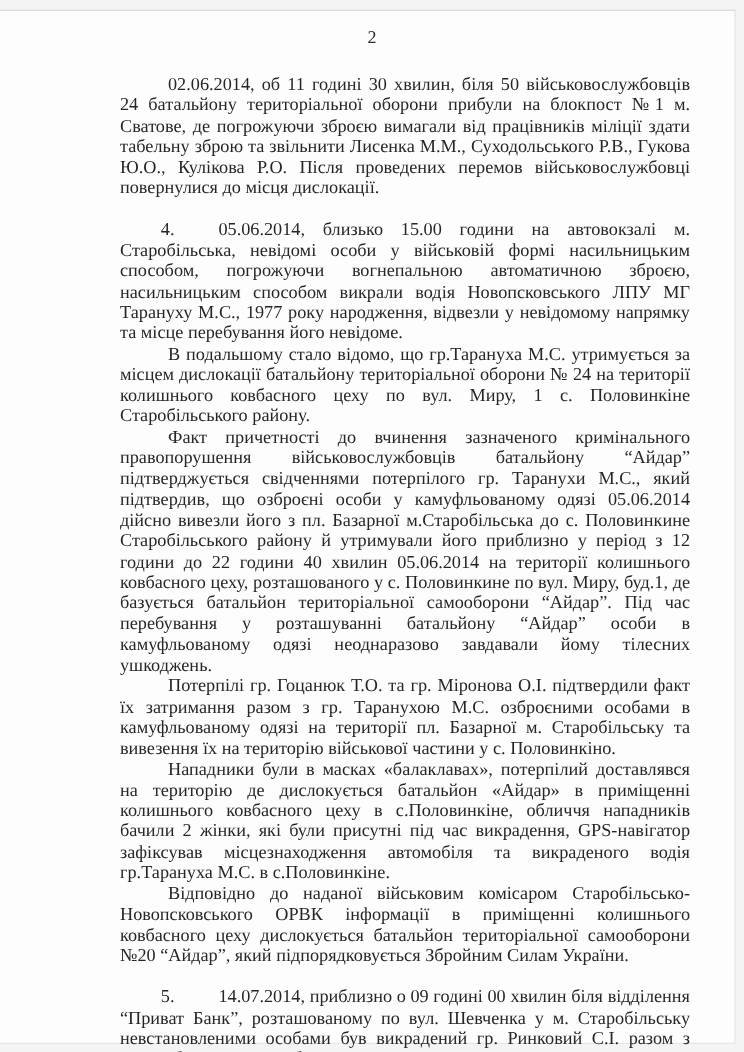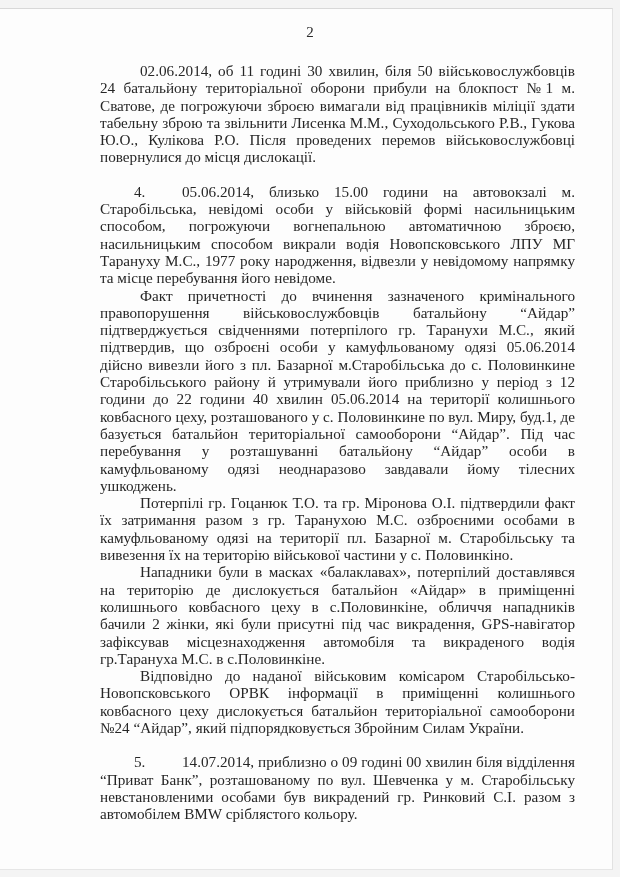--- a/index.html
+++ b/index.html
@@ -69,24 +69,25 @@
 <div class="content">
 
   <section>
     <p class="para">02.06.2014, об 11 годині 30 хвилин, біля 50 військовослужбовців 24 батальйону територіальної оборони прибули на блокпост №1 м. Сватове, де погрожуючи зброєю вимагали від працівників міліції здати табельну зброю та звільнити Лисенка М.М., Суходольського Р.В., Гукова Ю.О., Кулікова Р.О. Після проведених перемов військовослужбовці повернулися до місця дислокації.</p>
   </section>
 
   <div class="gap-lg"></div>
 
   <section>
     <p class="para numbered"><span class="num">4.</span><span>05.06.2014, близько 15.00 години на автовокзалі м. Старобільська, невідомі особи у військовій формі насильницьким способом, погрожуючи вогнепальною автоматичною зброєю, насильницьким способом викрали водія Новопсковського ЛПУ МГ Тарануху М.С., 1977 року народження, відвезли у невідомому напрямку та місце перебування його невідоме.</span></p>
+    <p class="para">В подальшому стало відомо, що гр.Тарануха М.С. утримується за місцем дислокації батальйону територіальної оборони № 24 на території колишнього ковбасного цеху по вул. Миру, 1 с. Половинкіне Старобільського району.</p>
     <p class="para">Факт причетності до вчинення зазначеного кримінального правопорушення військовослужбовців батальйону “Айдар” підтверджується свідченнями потерпілого гр. Таранухи М.С., який підтвердив, що озброєні особи у камуфльованому одязі 05.06.2014 дійсно вивезли його з пл. Базарної м.Старобільська до с. Половинкине Старобільського району й утримували його приблизно у період з 12 години до 22 години 40 хвилин 05.06.2014 на території колишнього ковбасного цеху, розташованого у с. Половинкине по вул. Миру, буд.1, де базується батальйон територіальної самооборони “Айдар”. Під час перебування у розташуванні батальйону “Айдар” особи в камуфльованому одязі неоднаразово завдавали йому тілесних ушкоджень.</p>
     <p class="para">Потерпілі гр. Гоцанюк Т.О. та гр. Міронова О.І. підтвердили факт їх затримання разом з гр. Таранухою М.С. озброєними особами в камуфльованому одязі на території пл. Базарної м. Старобільську та вивезення їх на територію військової частини у с. Половинкіно.</p>
     <p class="para">Нападники були в масках «балаклавах», потерпілий доставлявся на територію де дислокується батальйон «Айдар» в приміщенні колишнього ковбасного цеху в с.Половинкіне, обличчя нападників бачили 2 жінки, які були присутні під час викрадення, GPS-навігатор зафіксував місцезнаходження автомобіля та викраденого водія гр.Тарануха М.С. в с.Половинкіне.</p>
-    <p class="para">Відповідно до наданої військовим комісаром Старобільсько-Новопсковського ОРВК інформації в приміщенні колишнього ковбасного цеху дислокується батальйон територіальної самооборони №24 “Айдар”, який підпорядковується Збройним Силам України.</p>
+    <p class="para">Відповідно до наданої військовим комісаром Старобільсько-Новопсковського ОРВК інформації в приміщенні колишнього ковбасного цеху дислокується батальйон територіальної самооборони №20 “Айдар”, який підпорядковується Збройним Силам України.</p>
   </section>
 
   <div class="gap-lg"></div>
 
   <section>
     <p class="para numbered"><span class="num">5.</span><span>14.07.2014, приблизно о 09 годині 00 хвилин біля відділення “Приват Банк”, розташованому по вул. Шевченка у м. Старобільську невстановленими особами був викрадений гр. Ринковий С.І. разом з автомобілем BMW сріблястого кольору.</span></p>
 
   </section>
 
 </div>

